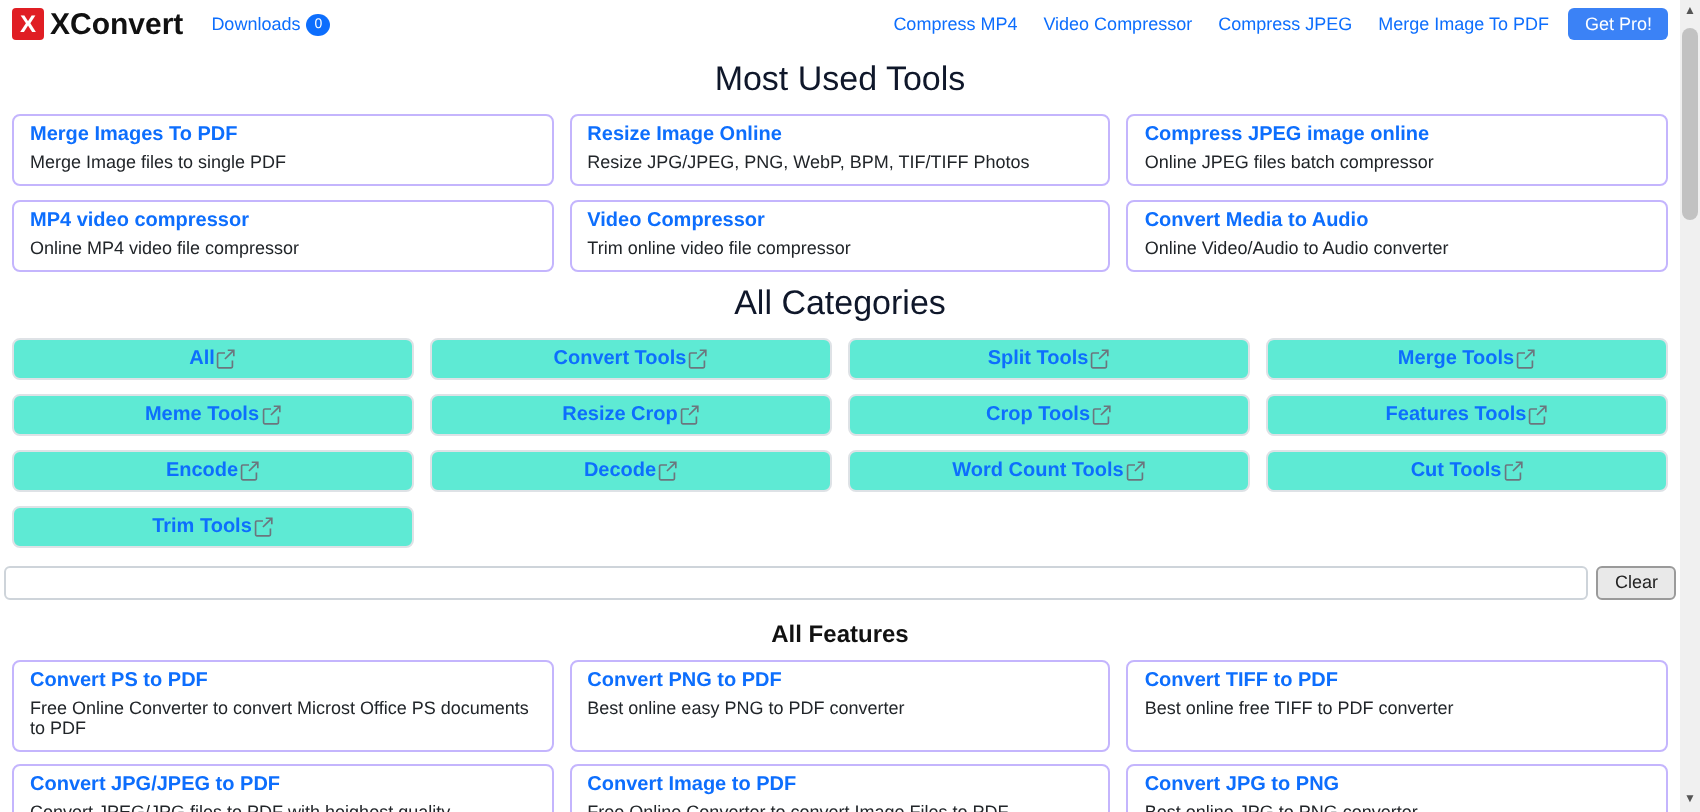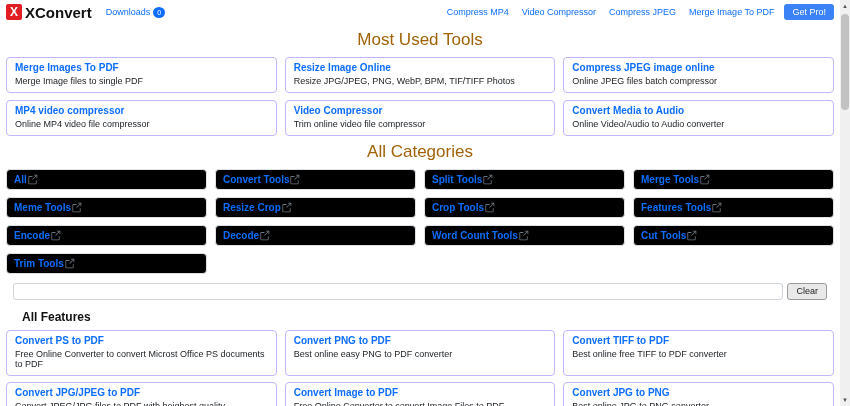--- a/index.html
+++ b/index.html
@@ -49,28 +49,29 @@
     font-size: 9px; font-weight: 400;
     padding: 3px 8px;
     cursor: pointer;
     font-family: "Liberation Sans", sans-serif;
   }
 
   
   .section-title {
     font-size: 17px; font-weight: 400;
     text-align: center;
-    color: #a16207;
+    color: #0f172a;
     margin: 6px 0 7px;
   }
   .features-heading {
     font-size: 12px; font-weight: 700;
     color: #111;
     padding: 0 22px;
     margin: 10px 0 6px;
+    text-align: center;
   }
 
   
   .cards {
     display: grid;
     grid-template-columns: repeat(3, 1fr);
     gap: 7px 8px;
     padding: 0 6px;
   }
   .card {
@@ -88,36 +89,36 @@
   .cats {
     display: grid;
     grid-template-columns: repeat(4, 1fr);
     gap: 7px 8px;
     padding: 0 6px;
     margin-bottom: 9px;
   }
   .cat {
     border: 1px solid #dee2e6;
     border-radius: 4px;
-    background: #000000;
+    background: #5eead4;
     height: 21px;
-    display: flex; align-items: center; justify-content: flex-start;
+    display: flex; align-items: center; justify-content: center;
     padding: 0 7px;
     cursor: pointer;
   }
   .cat-label { font-size: 10px; font-weight: 700; color: #0d6efd; }
   .ext-icon { display: inline-flex; color: #6c757d; }
 
   
   .search-row {
     display: flex;
     align-items: flex-start;
     gap: 4px;
     padding: 0 2px;
-    margin: 8px 11px 4px;
+    margin: 8px 0 4px;
   }
   .search-input {
     flex: 1;
     height: 17px;
     border: 1px solid #ced4da;
     border-radius: 3px;
     font-size: 9px;
     padding: 0 6px;
     font-family: "Liberation Sans", sans-serif;
   }

